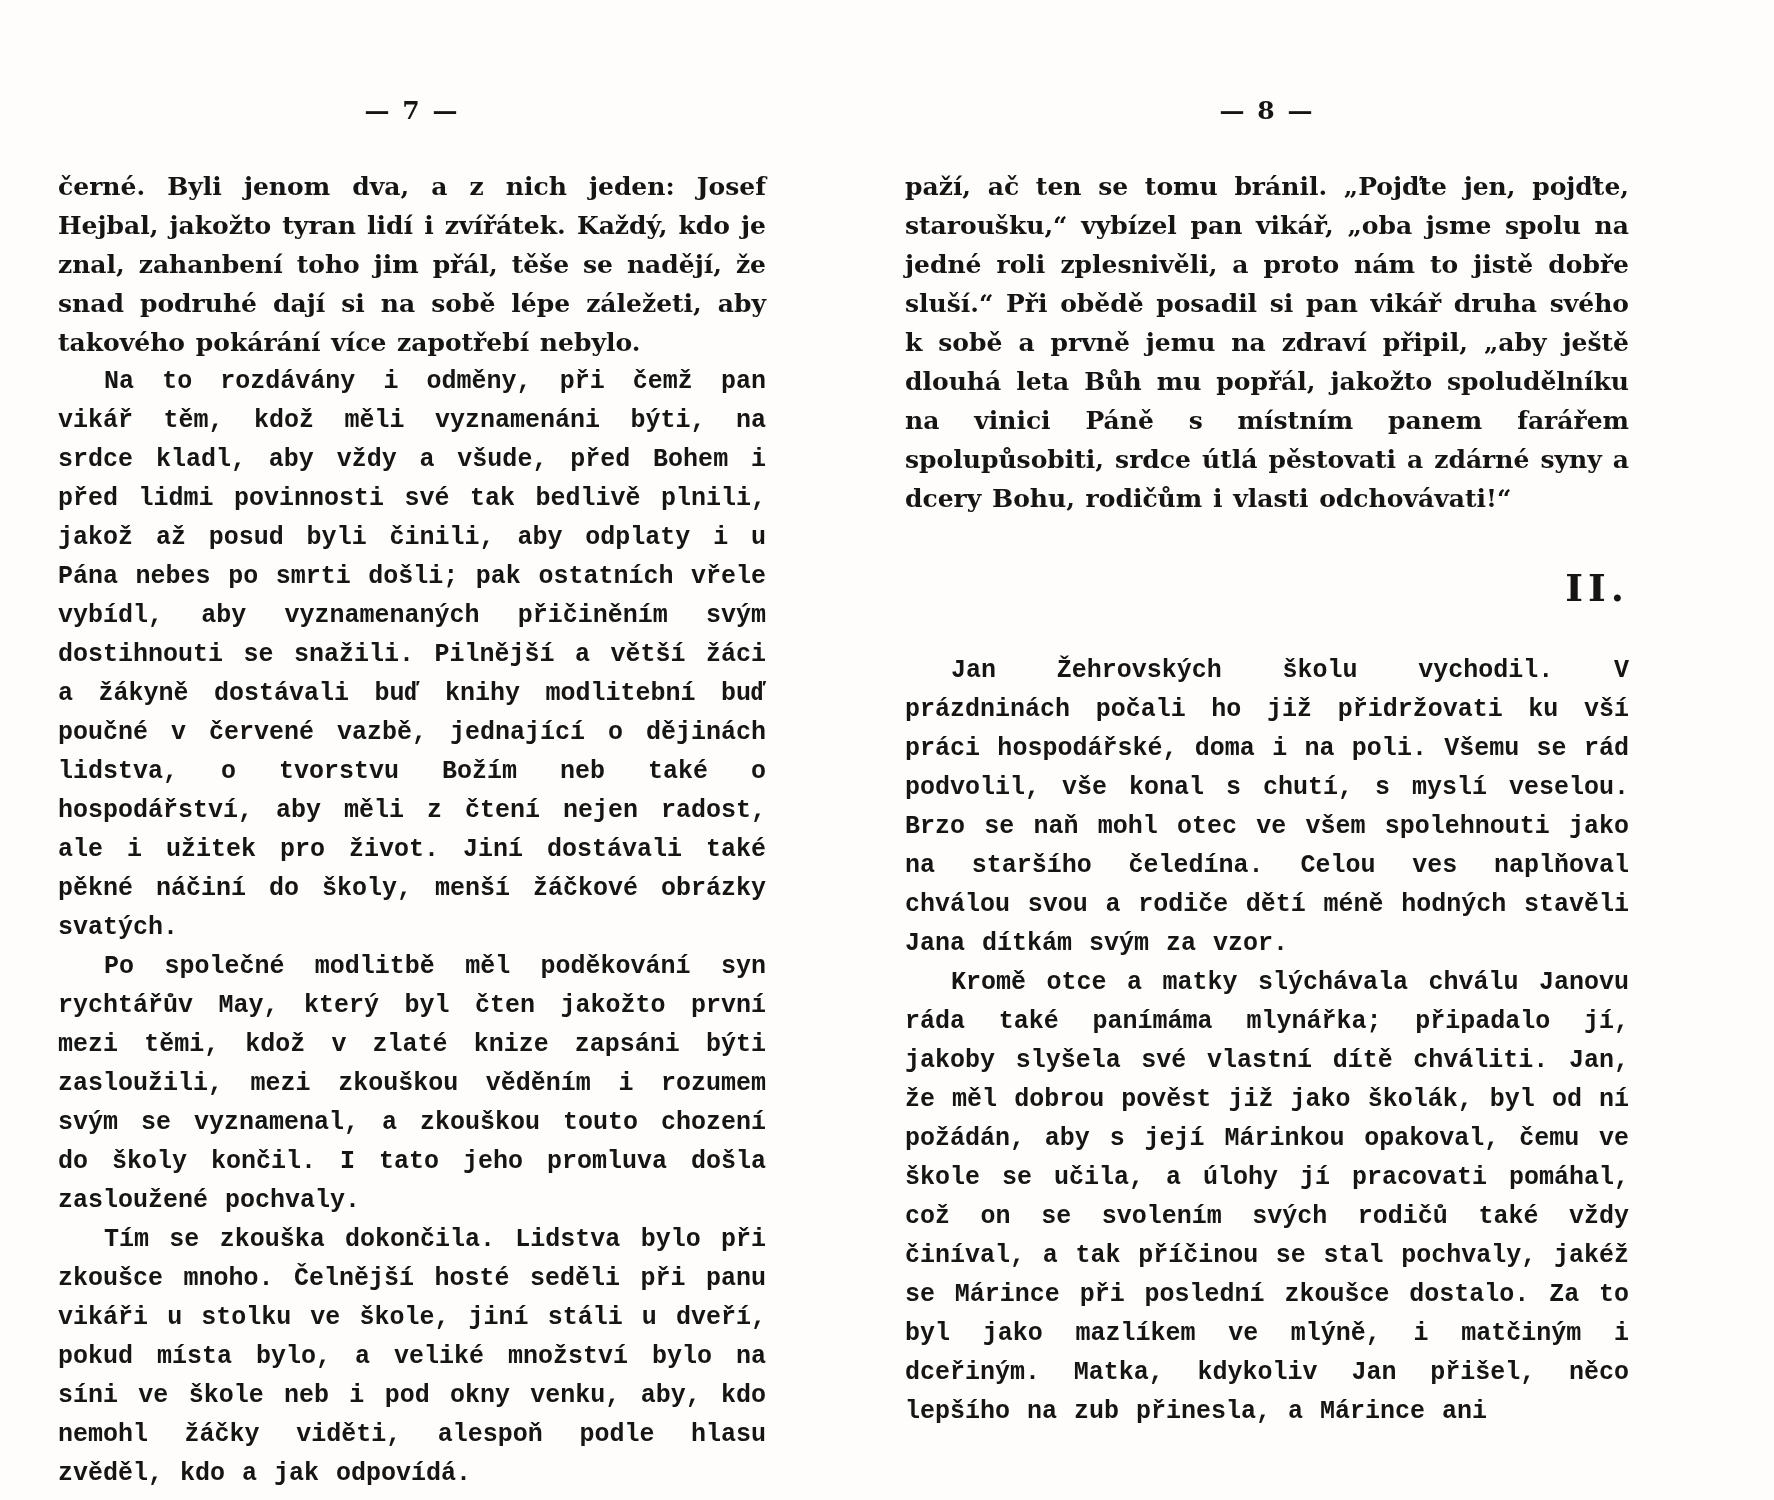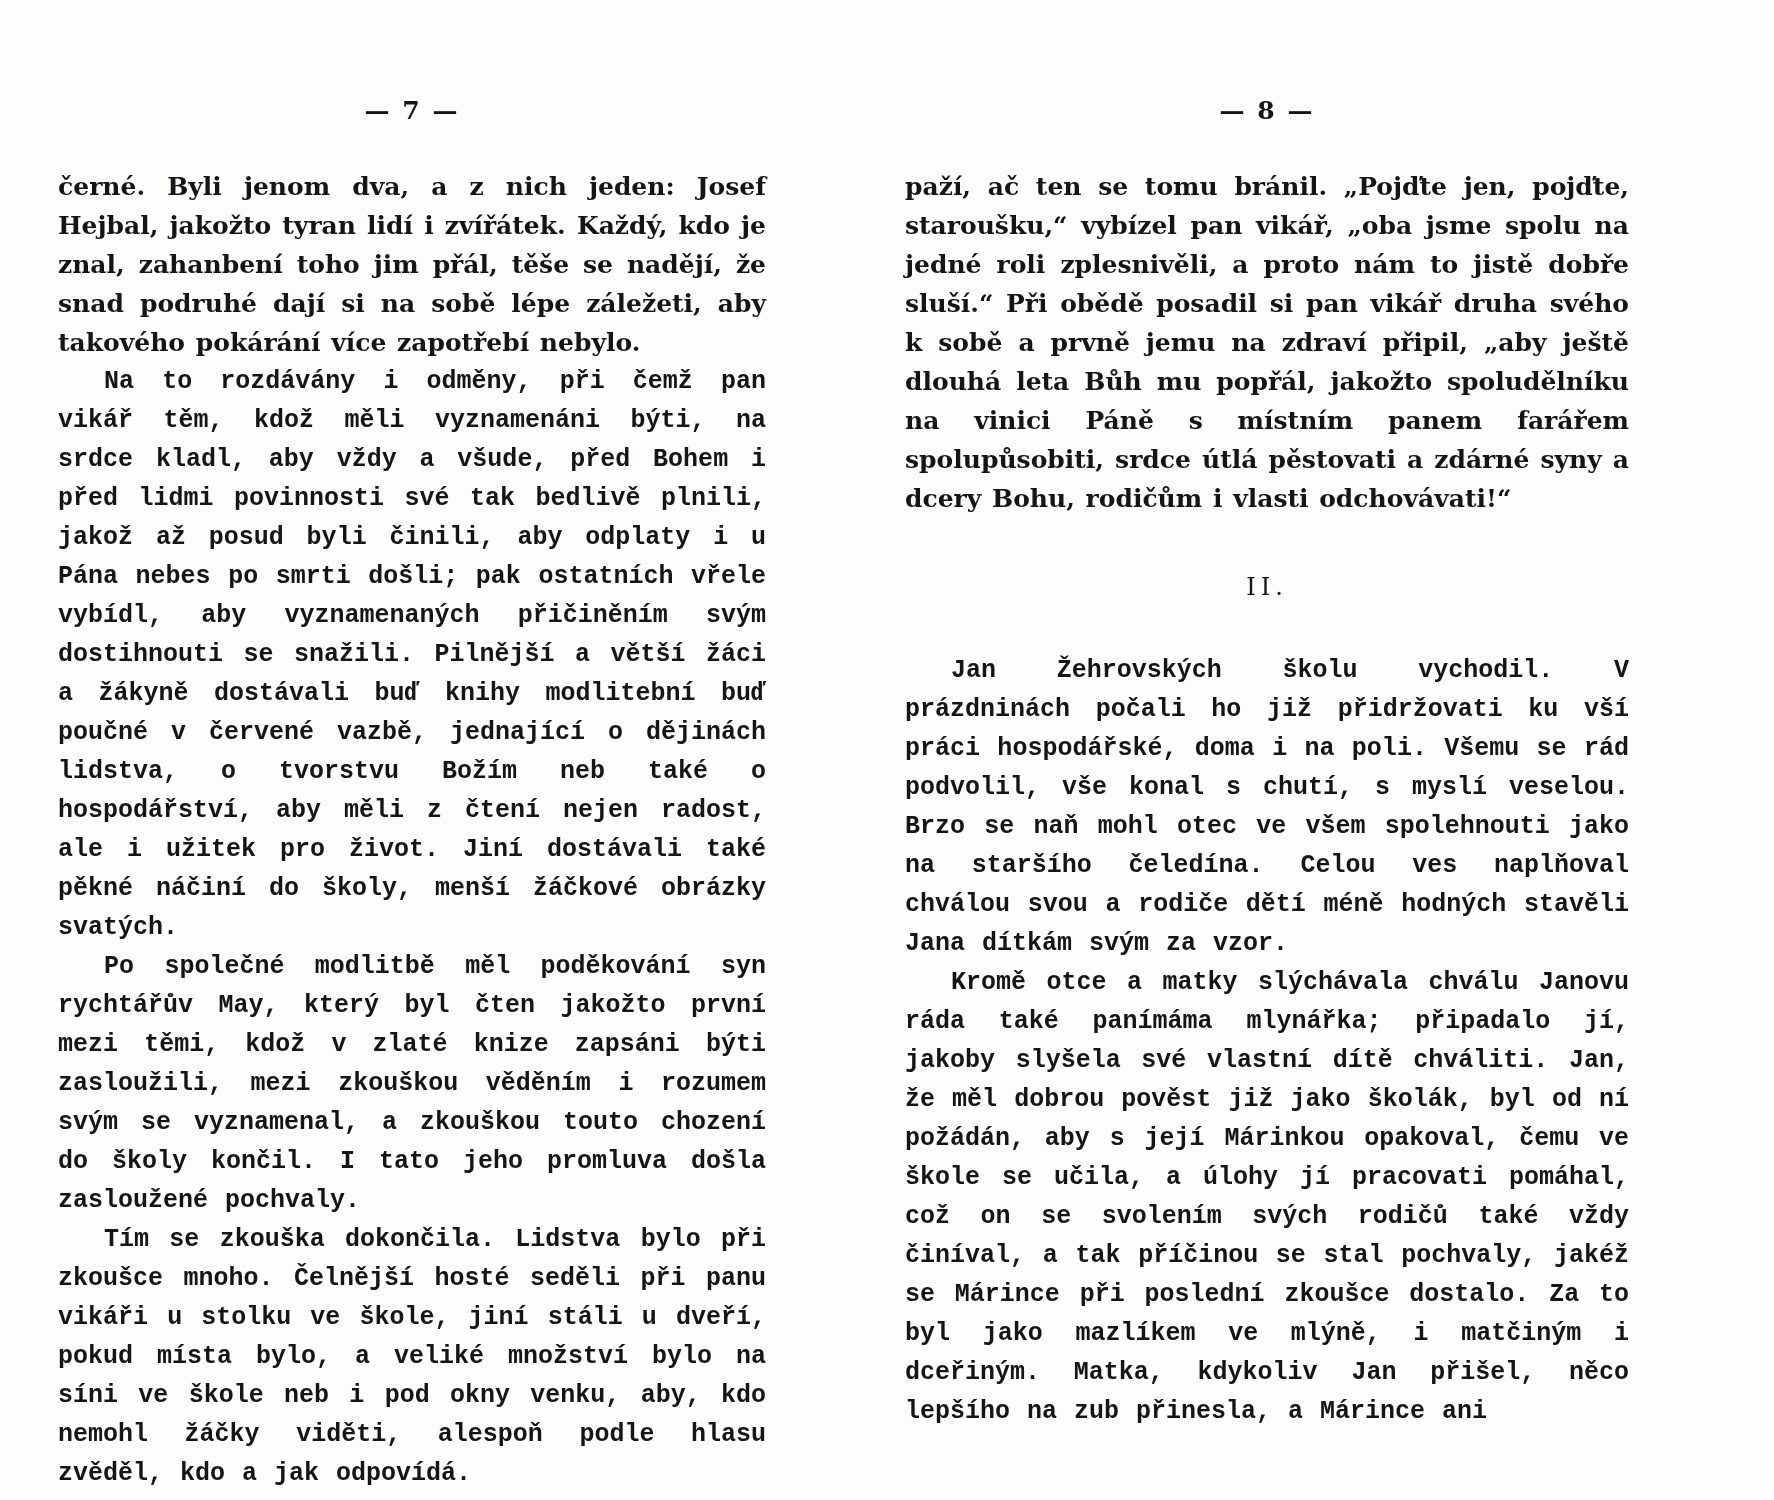--- a/index.html
+++ b/index.html
@@ -49,25 +49,25 @@
     word-spacing: 2px;
   }
   .para {
     margin: 0;
   }
   .para.indent {
     text-indent: 46px;
     font-family: Liberation Mono, monospace;
   }
   .section-heading {
-    text-align: center;
-    font-size: 24px;
+    text-align: right;
+    font-size: 38px;
     letter-spacing: 5px;
     margin: 50px 0 44px 0;
-    font-weight: normal;
+    font-weight: bold;
   }
 </style>
 </head>
 <body>
 
 <div class="book">
   <div class="page page--left">
     <div class="page-inner">
       <div class="page-number">— 7 —</div>
       <div class="page-body">

